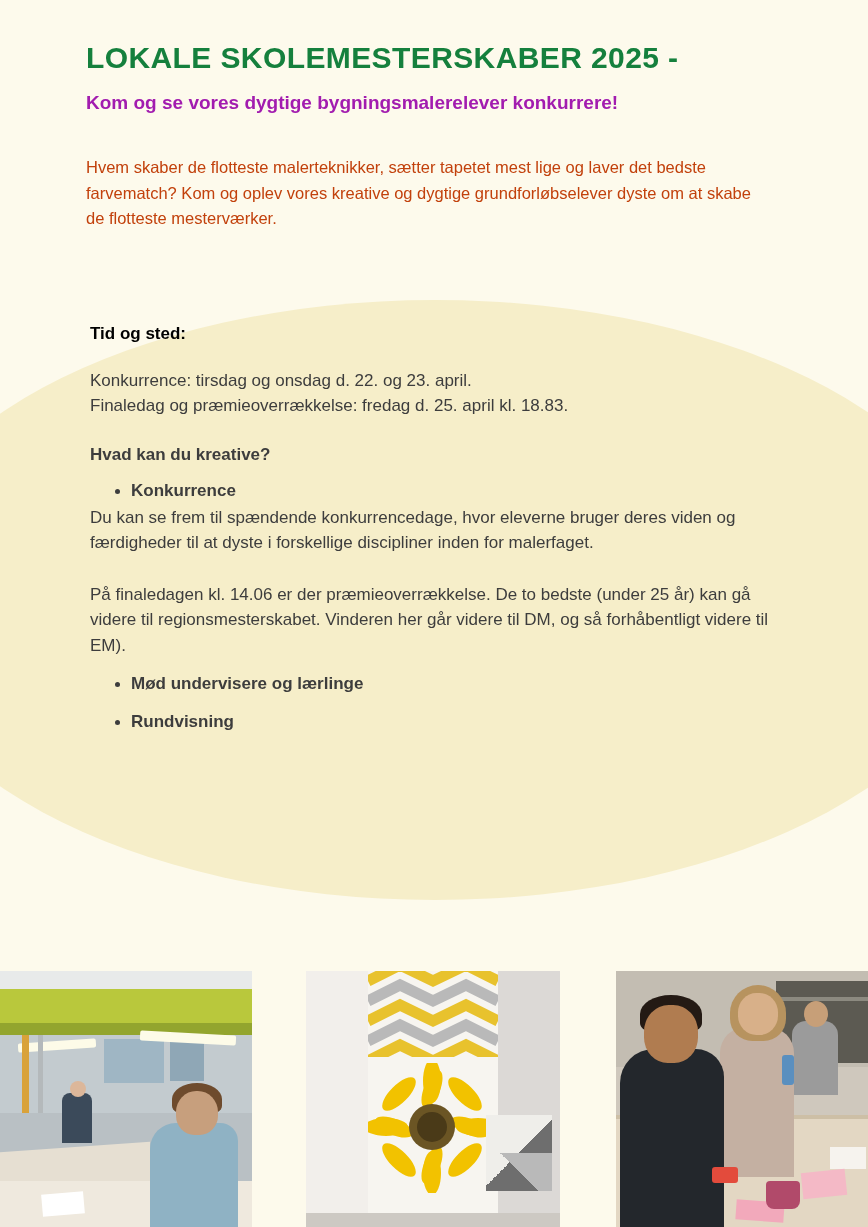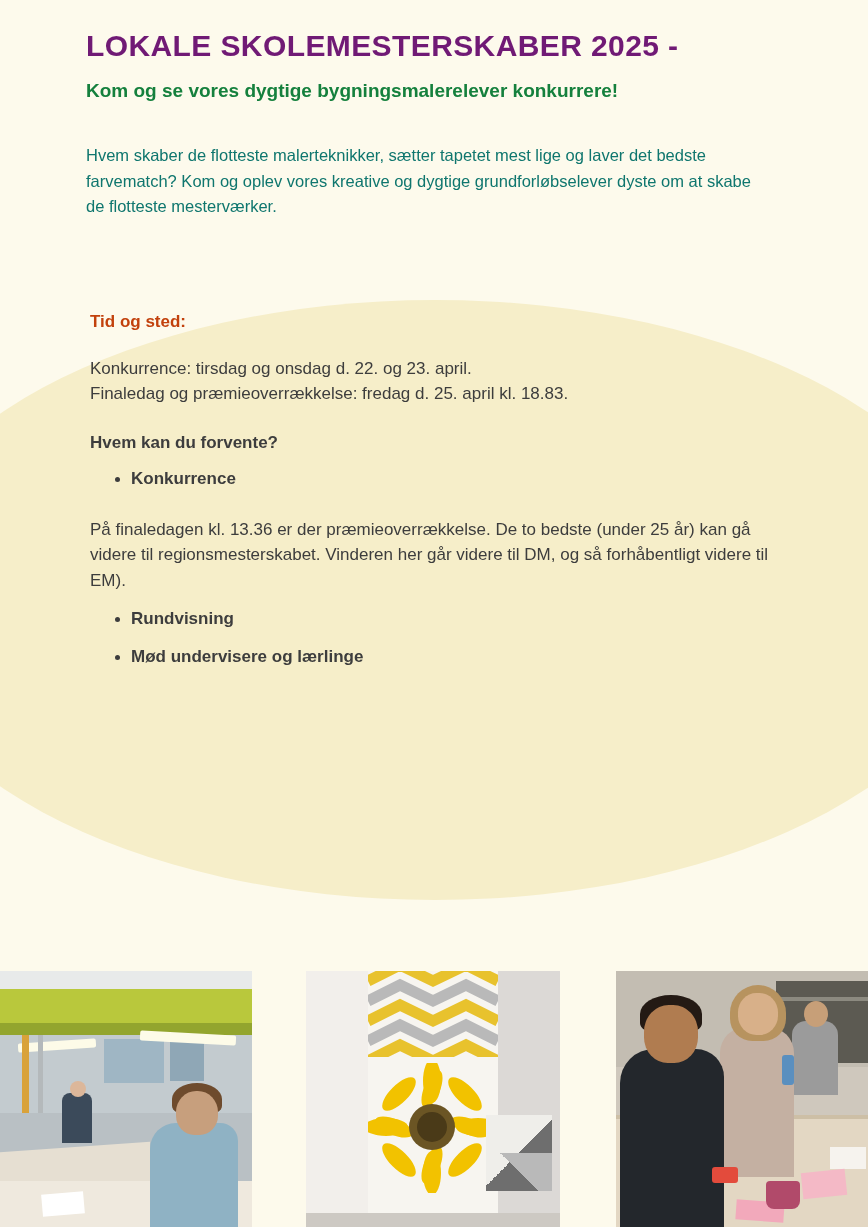--- a/index.html
+++ b/index.html
@@ -36,48 +36,48 @@
   }
 
   .content {
     position: relative;
     z-index: 2;
     padding: 0 86px;
   }
 
   .title {
     margin: 0;
-    padding-top: 28px;
+    padding-top: 40px;
     font-size: 30px;
     line-height: 1.22;
     font-weight: bold;
     letter-spacing: 0.4px;
-    color: #701a75;
+    color: #15803d;
     text-transform: uppercase;
   }
   .subtitle {
     margin: 14px 0 0 0;
     font-size: 19px;
     font-weight: bold;
-    color: #15803d;
+    color: #a21caf;
     line-height: 1.3;
   }
   .intro {
     margin: 40px 0 0 0;
     font-size: 16.5px;
     line-height: 1.55;
-    color: #0f766e;
+    color: #c2410c;
     max-width: 680px;
   }
 
   .section-heading {
     margin: 0;
     font-size: 17px;
     font-weight: bold;
-    color: #c2410c;
+    color: #000000;
   }
   .block-tid {
     margin-top: 92px;
     padding-left: 4px;
   }
   .body-text {
     margin: 24px 0 0 0;
     font-size: 17px;
     line-height: 1.5;
     color: #3d3d3d;
@@ -203,35 +203,36 @@
     <p class="intro">Hvem skaber de flotteste malerteknikker, sætter tapetet mest lige og laver det bedste farvematch? Kom og oplev vores kreative og dygtige grundforløbselever dyste om at skabe de flotteste mesterværker.</p>
 
     <div class="block-tid">
       <h2 class="section-heading">Tid og sted:</h2>
 
       <p class="body-text">
         <span>Konkurrence: tirsdag og onsdag d. 22. og 23. april.</span><br>
         <span>Finaledag og præmieoverrækkelse: fredag d. 25. april kl. 18.83.</span><br>
       </p>
 
-      <h2 class="heading-forvente">Hvem kan du forvente?</h2>
+      <h2 class="heading-forvente">Hvad kan du kreative?</h2>
 
       <ul class="bullets">
         <li>Konkurrence</li>
       </ul>
 
-
-      <p class="para spaced">På finaledagen kl. 13.36 er der præmieoverrækkelse. De to bedste (under 25 år) kan gå videre til regionsmesterskabet. Vinderen her går videre til DM, og så forhåbentligt videre til EM).</p>
+      <p class="para">Du kan se frem til spændende konkurrencedage, hvor eleverne bruger deres viden og færdigheder til at dyste i forskellige discipliner inden for malerfaget.</p>
+
+      <p class="para spaced">På finaledagen kl. 14.06 er der præmieoverrækkelse. De to bedste (under 25 år) kan gå videre til regionsmesterskabet. Vinderen her går videre til DM, og så forhåbentligt videre til EM).</p>
+
+      <ul class="bullets bullet-gap">
+        <li>Mød undervisere og lærlinge</li>
+      </ul>
 
       <ul class="bullets bullet-gap">
         <li>Rundvisning</li>
-      </ul>
-
-      <ul class="bullets bullet-gap">
-        <li>Mød undervisere og lærlinge</li>
       </ul>
     </div>
 
   </div>
 
   <div class="photos">
 
     <div class="photo photo-1">
       <div class="ph-inner">
         <div class="p1-bg"></div>

